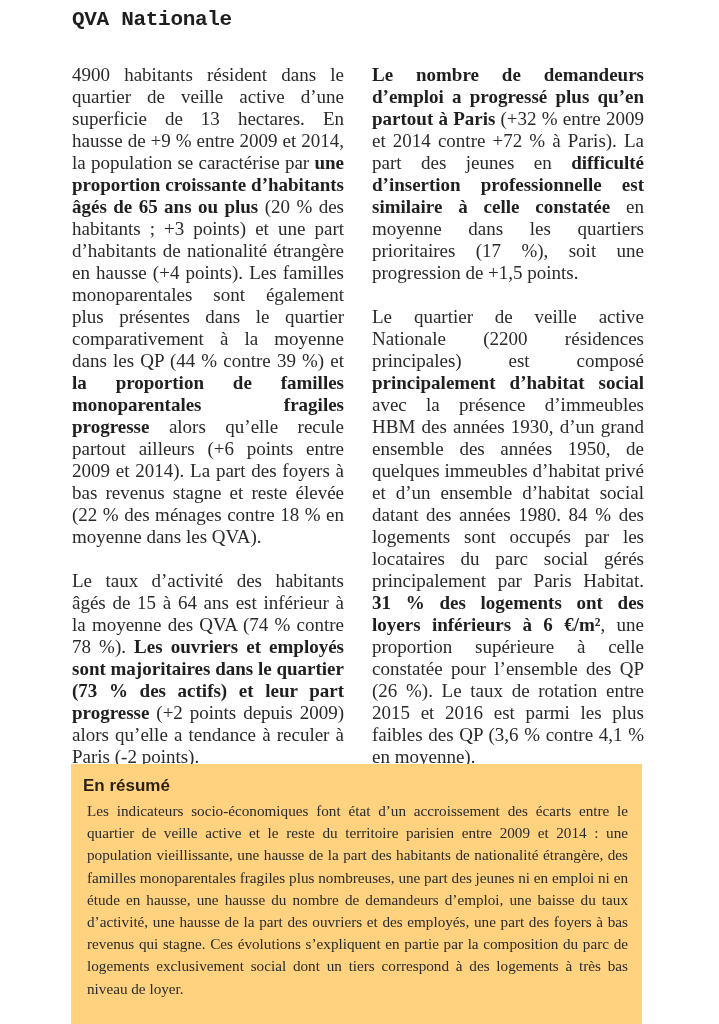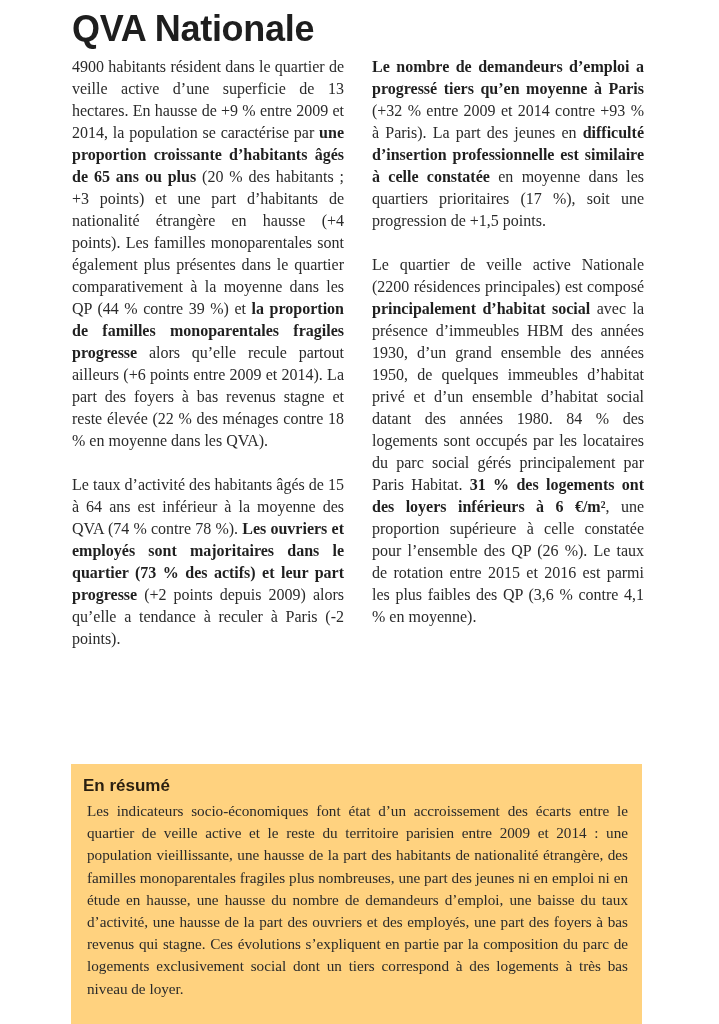--- a/index.html
+++ b/index.html
@@ -1,24 +1,24 @@
 <!DOCTYPE html>
 <html><head>
 <meta charset="utf-8">
 <style>
   html, body { margin: 0; padding: 0; background: #ffffff; }
   body { width: 719px; height: 1024px; position: relative; overflow: hidden; color: #2b2b2b; }
   .title {
     position: absolute; left: 72px; top: 8px;
-    font-family: Liberation Sans, sans-serif; font-weight: 700;
-    font-size: 36px; letter-spacing: -0.3px; color: #1e1e1e; margin: 0;
+    font-family: Liberation Mono, monospace; font-weight: 700;
+    font-size: 21px; letter-spacing: -0.3px; color: #1e1e1e; margin: 0;
   }
   .col {
-    position: absolute; top: 56px; width: 272px;
-    font-family: "Liberation Serif", serif; font-size: 16px; line-height: 22px;
+    position: absolute; top: 64px; width: 272px;
+    font-family: "Liberation Serif", serif; font-size: 19px; line-height: 22px;
     text-align: justify; hyphens: manual; color: #2a2a2a;
   }
   .col.left { left: 72px; }
   .col.right { left: 372px; }
   .col p { margin: 0 0 22px 0; }
   .col b { font-weight: 700; color: #1f1f1f; }
   .summary {
     position: absolute; left: 71px; top: 764px; width: 571px; height: 275px;
     background: #ffd27f; box-sizing: border-box; padding: 12px 10px 0 12px;
   }
@@ -35,20 +35,20 @@
 <body>
 
 <h1 class="title">QVA Nationale</h1>
 
 <div class="col left">
   <p><span>4900 habitants résident dans le quartier de veille active d’une superficie de 13 hectares. En hausse de +9 % entre 2009 et 2014, la population se caractérise par </span><b>une proportion croissante d’habitants âgés de 65 ans ou plus</b><span> (20 % des habitants ; +3 points) et une part d’habitants de nationalité étrangère en hausse (+4 points). Les familles monoparentales sont également plus présentes dans le quartier comparativement à la moyenne dans les QP (44 % contre 39 %) et </span><b>la proportion de familles monoparentales fragiles progresse</b><span> alors qu’elle recule partout ailleurs (+6 points entre 2009 et 2014). La part des foyers à bas revenus stagne et reste élevée (22 % des ménages contre 18 % en moyenne dans les QVA).</span></p>
   <p><span>Le taux d’activité des habitants âgés de 15 à 64 ans est inférieur à la moyenne des QVA (74 % contre 78 %). </span><b>Les ouvriers et employés sont majoritaires dans le quartier (73 % des actifs) et leur part progresse</b><span> (+2 points depuis 2009) alors qu’elle a tendance à reculer à Paris (-2 points).</span></p>
 </div>
 
 <div class="col right">
-  <p><b>Le nombre de demandeurs d’emploi a progressé tiers qu’en moyenne à Paris</b><span> (+32 % entre 2009 et 2014 contre +93 % à Paris). La part des jeunes en </span><b>difficulté d’insertion professionnelle est similaire à celle constatée</b><span> en moyenne dans les quartiers prioritaires (17 %), soit une progression de +1,5 points.</span></p>
+  <p><b>Le nombre de demandeurs d’emploi a progressé plus qu’en partout à Paris</b><span> (+32 % entre 2009 et 2014 contre +72 % à Paris). La part des jeunes en </span><b>difficulté d’insertion professionnelle est similaire à celle constatée</b><span> en moyenne dans les quartiers prioritaires (17 %), soit une progression de +1,5 points.</span></p>
   <p><span>Le quartier de veille active Nationale (2200 résidences principales) est composé </span><b>principalement d’habitat social</b><span> avec la présence d’immeubles HBM des années 1930, d’un grand ensemble des années 1950, de quelques immeubles d’habitat privé et d’un ensemble d’habitat social datant des années 1980. 84 % des logements sont occupés par les locataires du parc social gérés principalement par Paris Habitat. </span><b>31 % des logements ont des loyers inférieurs à 6 €/m²</b><span>, une proportion supérieure à celle constatée pour l’ensemble des QP (26 %). Le taux de rotation entre 2015 et 2016 est parmi les plus faibles des QP (3,6 % contre 4,1 % en moyenne).</span></p>
 </div>
 
 <div class="summary">
   <h2>En résumé</h2>
   <p>Les indicateurs socio-économiques font état d’un accroissement des écarts entre le quartier de veille active et le reste du territoire parisien entre 2009 et 2014 : une population vieillissante, une hausse de la part des habitants de nationalité étrangère, des familles monoparentales fragiles plus nombreuses, une part des jeunes ni en emploi ni en étude en hausse, une hausse du nombre de demandeurs d’emploi, une baisse du taux d’activité, une hausse de la part des ouvriers et des employés, une part des foyers à bas revenus qui stagne. Ces évolutions s’expliquent en partie par la composition du parc de logements exclusivement social dont un tiers correspond à des logements à très bas niveau de loyer.</p>
 </div>
 
 </body></html>

